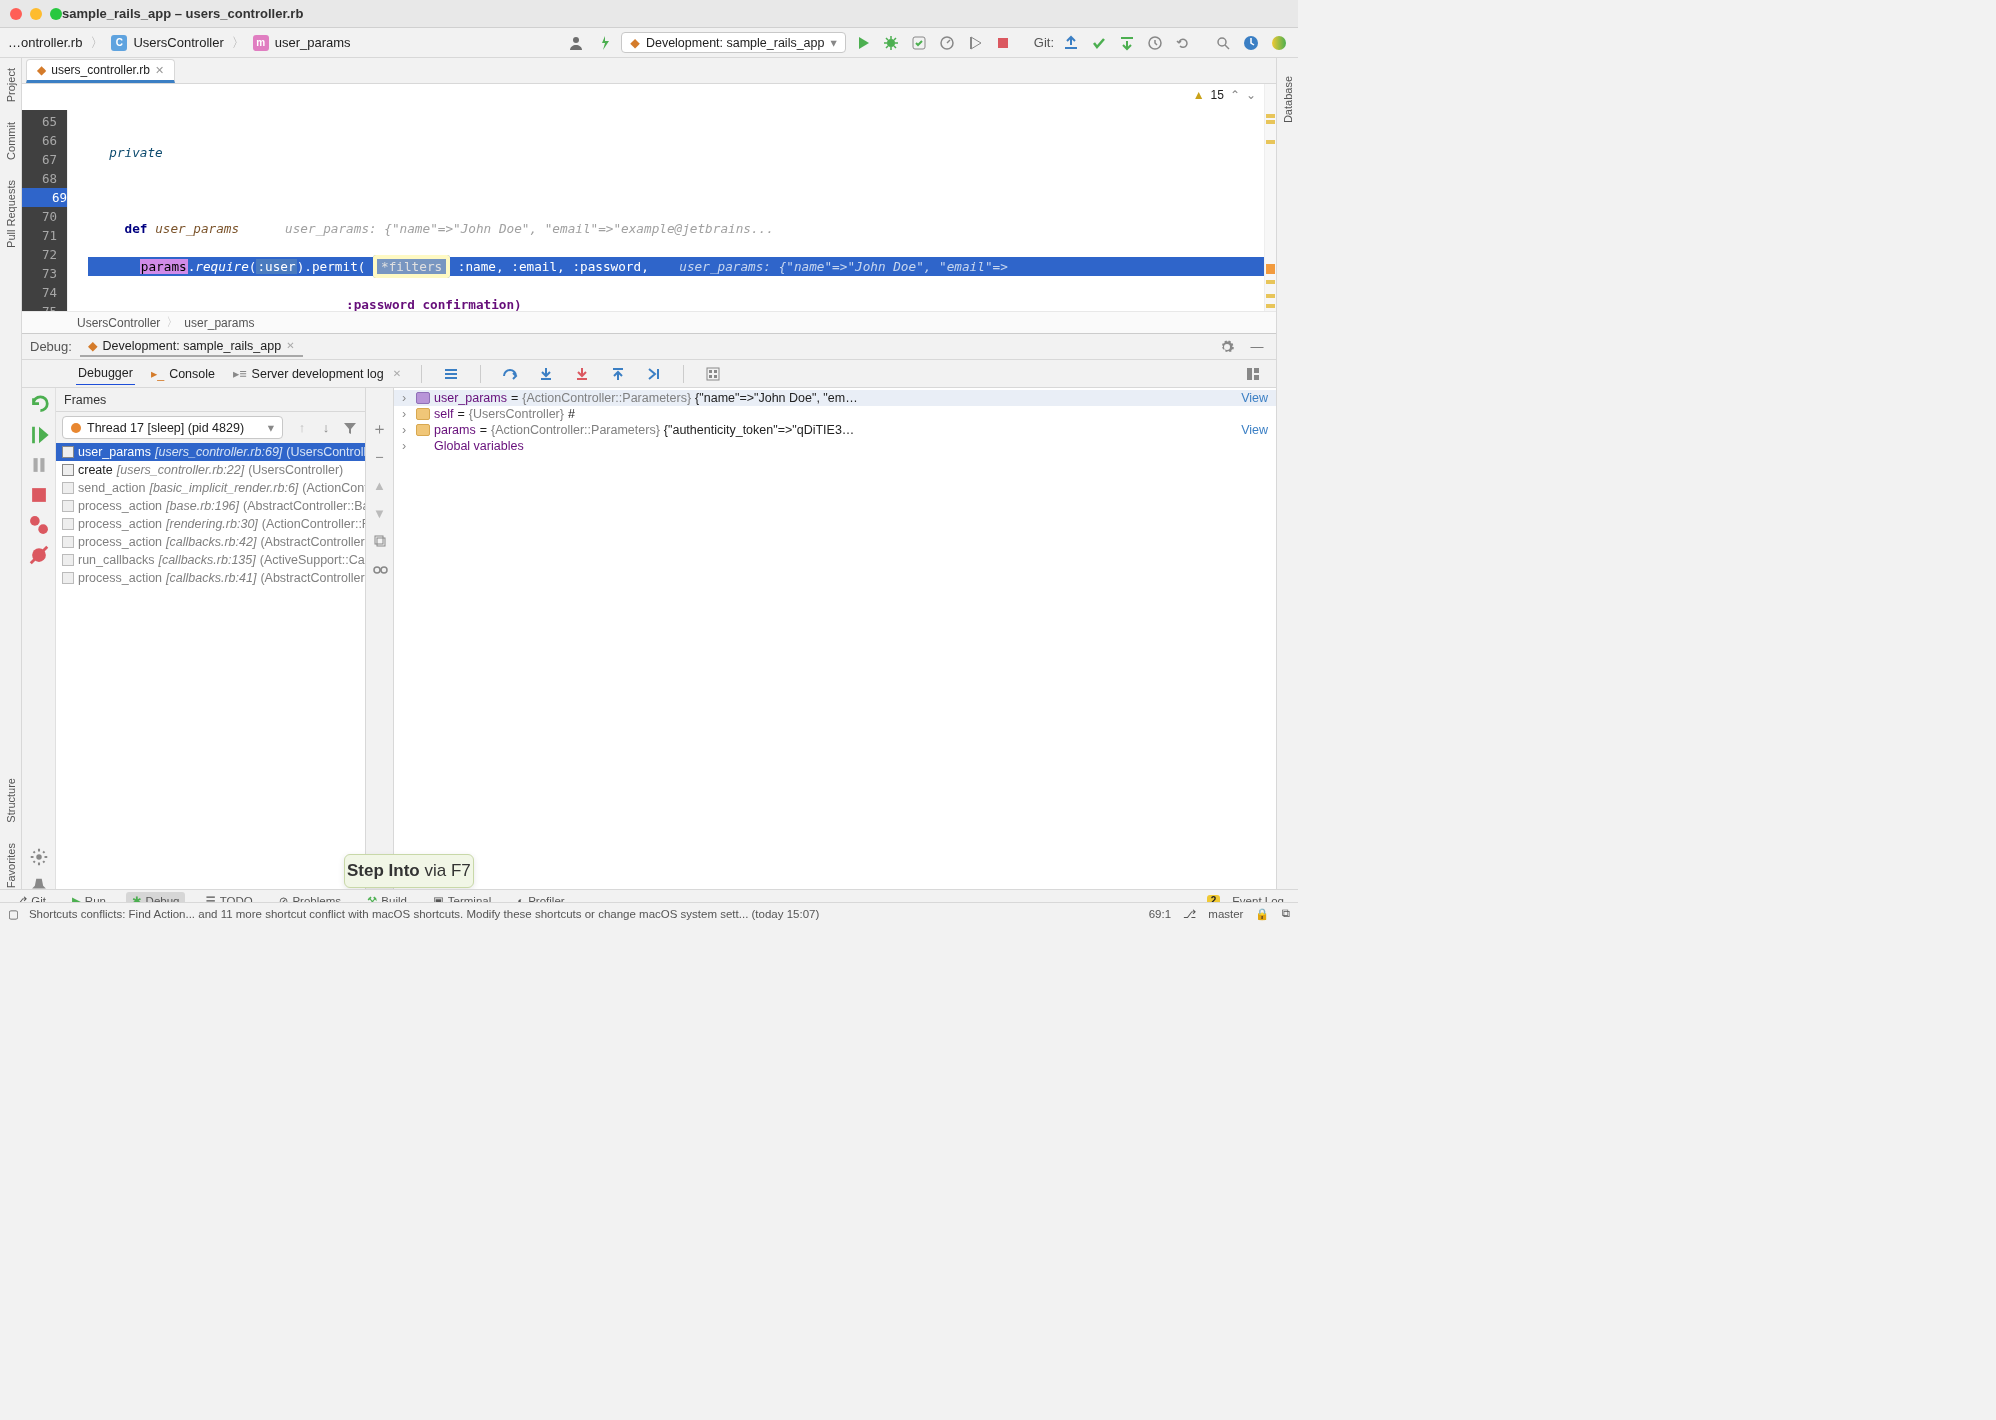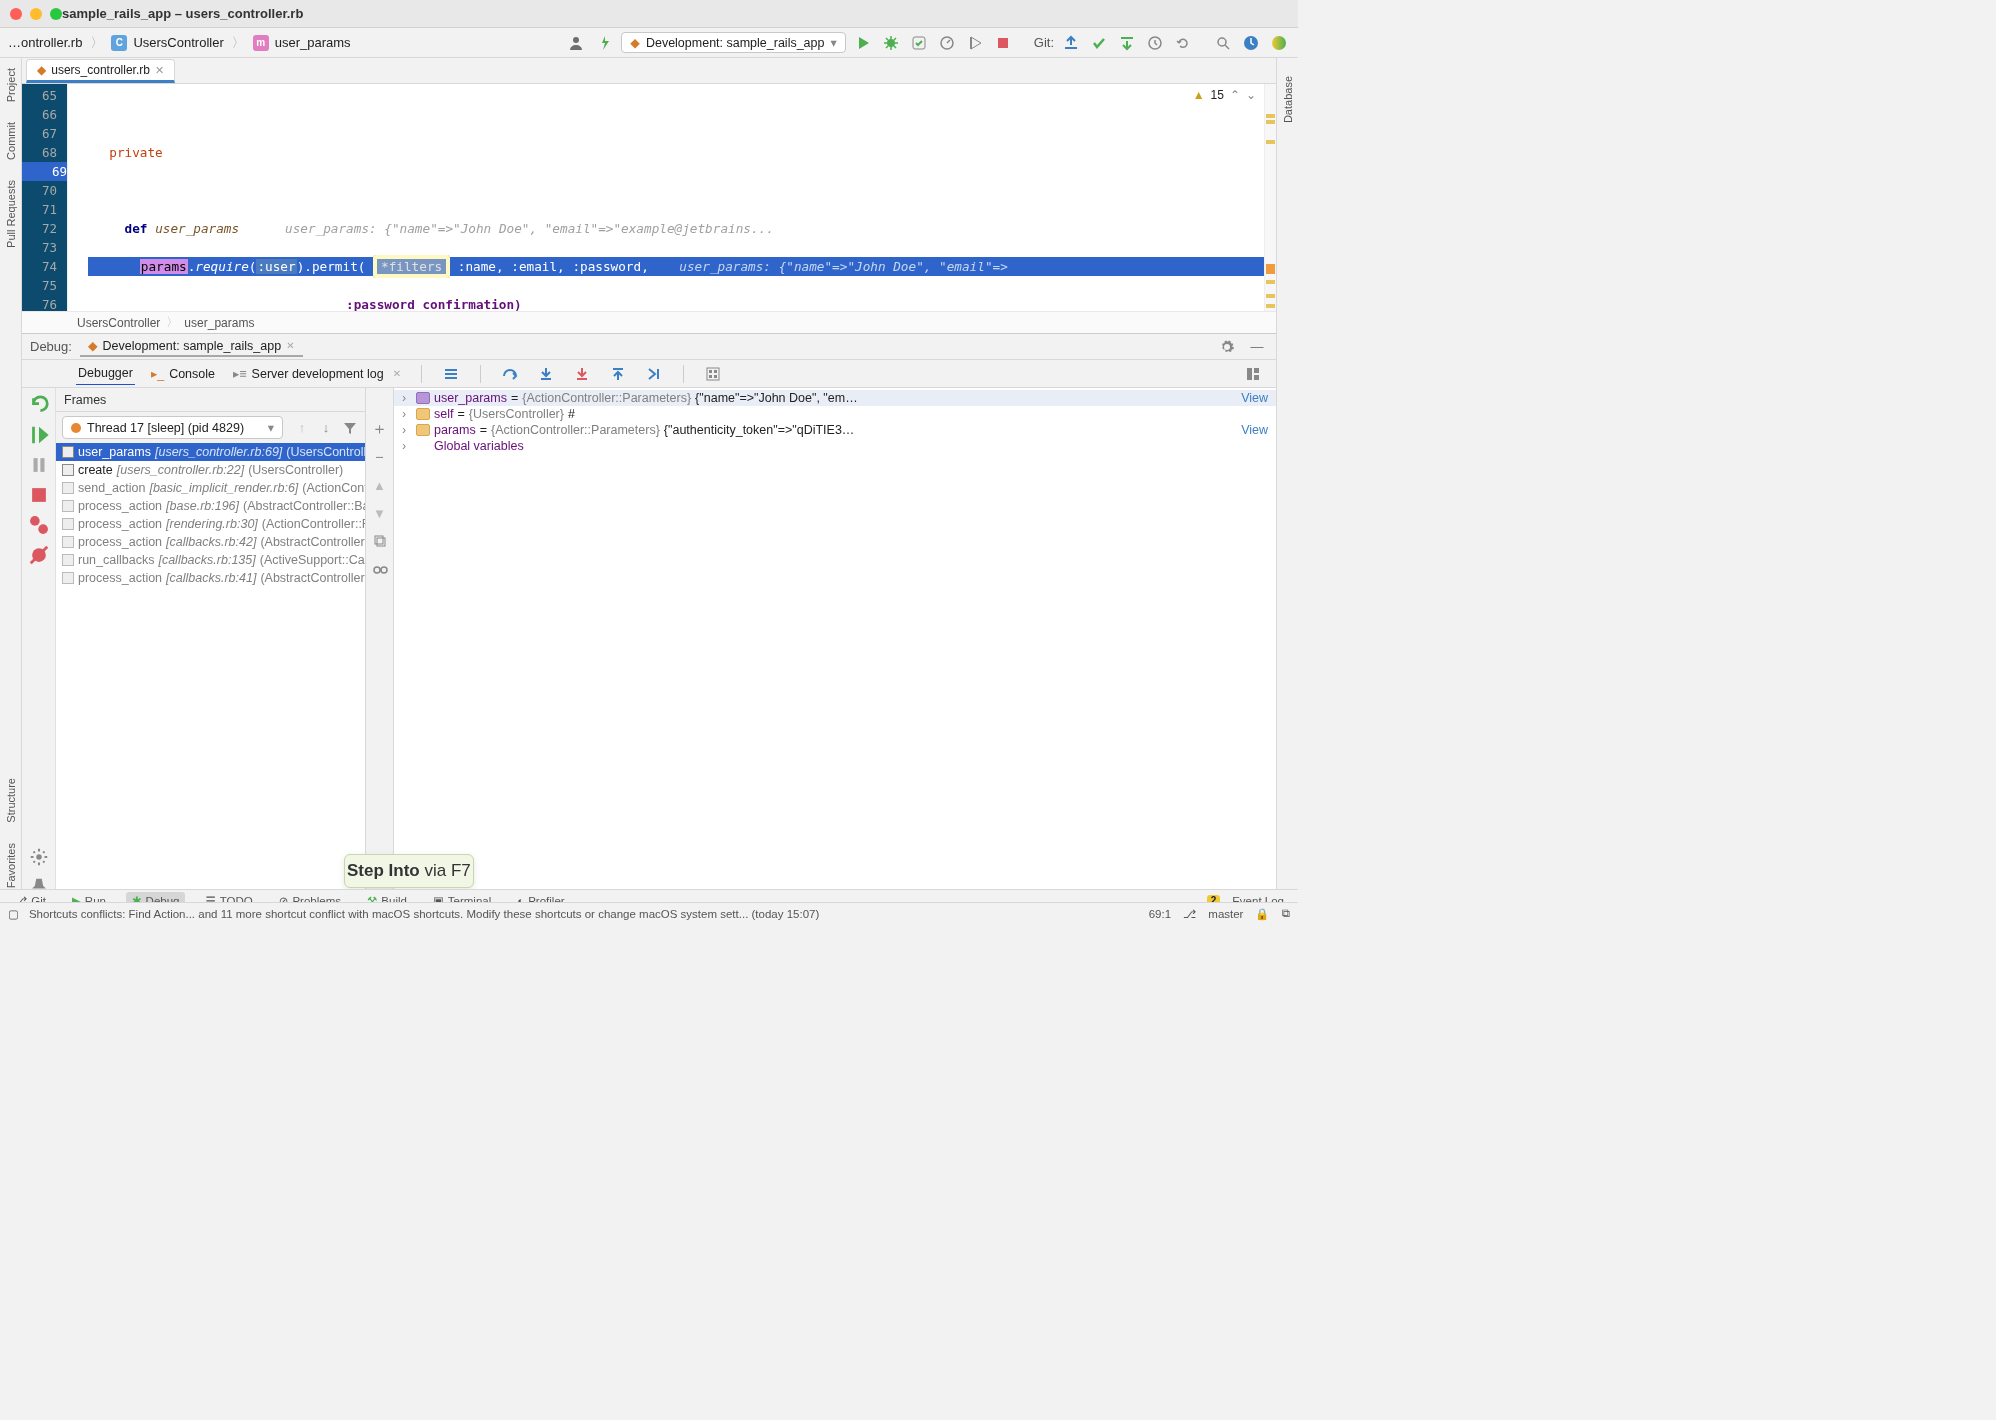--- a/index.html
+++ b/index.html
@@ -27,26 +27,26 @@
 
 .right-strip { position: absolute; right: 0; top: 58px; bottom: 26px; width: 22px; background: #f2f2f2; border-left: 1px solid #d8d8d8; }
 .right-strip .strip-item { writing-mode: vertical-rl; padding: 10px 0; }
 
 
 .editor-area { position: absolute; left: 22px; right: 22px; top: 58px; height: 275px; background: #fff; display: flex; flex-direction: column; }
 .editor-tabs { height: 26px; background: #f2f2f2; border-bottom: 1px solid #d8d8d8; display: flex; align-items: flex-end; padding-left: 4px; }
 .ed-tab { background: #fff; border: 1px solid #d8d8d8; border-bottom: 3px solid #3b7fc4; padding: 3px 10px; font-size: 12px; display: flex; align-items: center; gap: 5px; border-radius: 4px 4px 0 0; }
 .ed-tab .close-x { color: #999; font-size: 11px; }
 .editor-body { flex: 1; display: flex; overflow: hidden; position: relative; }
-.gutter { width: 46px; background: #0c4a6e; text-align: right; padding-right: 10px; color: #a8a8a8; font-size: 12.5px; line-height: 19px; border-right: 1px solid #eee; font-family: Menlo, monospace; padding-top: 2px;}
+.gutter { width: 46px; background: #404040; text-align: right; padding-right: 10px; color: #a8a8a8; font-size: 12.5px; line-height: 19px; border-right: 1px solid #eee; font-family: Menlo, monospace; padding-top: 2px; margin-top: 26px;}
 .gutter-mark { width: 20px; }
 .code { flex: 1; font-family: Menlo, monospace; font-size: 12.7px; line-height: 19px; white-space: pre; overflow: hidden; padding-top: 2px; }
 .code-line { height: 19px; padding-left: 6px; }
 .kw { color: #000080; font-weight: bold;}
-.kw-priv { color: #c2410c; }
+.kw-priv { color: #0c4a6e; font-style: italic; }
 .def-name { color: #7a5229; font-style: italic;}
 .hint { color: #a0a0a0; font-style: italic; }
 .sym { color: #660e7a; font-weight: bold;}
 .exec-line { background: #2f65ca; color: #fff; }
 .exec-line .hint { color: #c7d6ef; font-style: italic; }
 .exec-hl { background: #d18be8; color: #000; padding: 0 1px;}
 .meth-r { font-style: italic; }
 .exec-box { background: #7896c1; border: 4px solid #fef9c3; border-radius: 3px; color: #e0e0e0; padding: 0 4px; font-style: normal;}
 .editor-corner { position: absolute; top: 4px; right: 20px; display: flex; align-items: center; gap: 6px; font-size: 12px; }
 .editor-corner .warn-tri { color: #c9a21a; }

